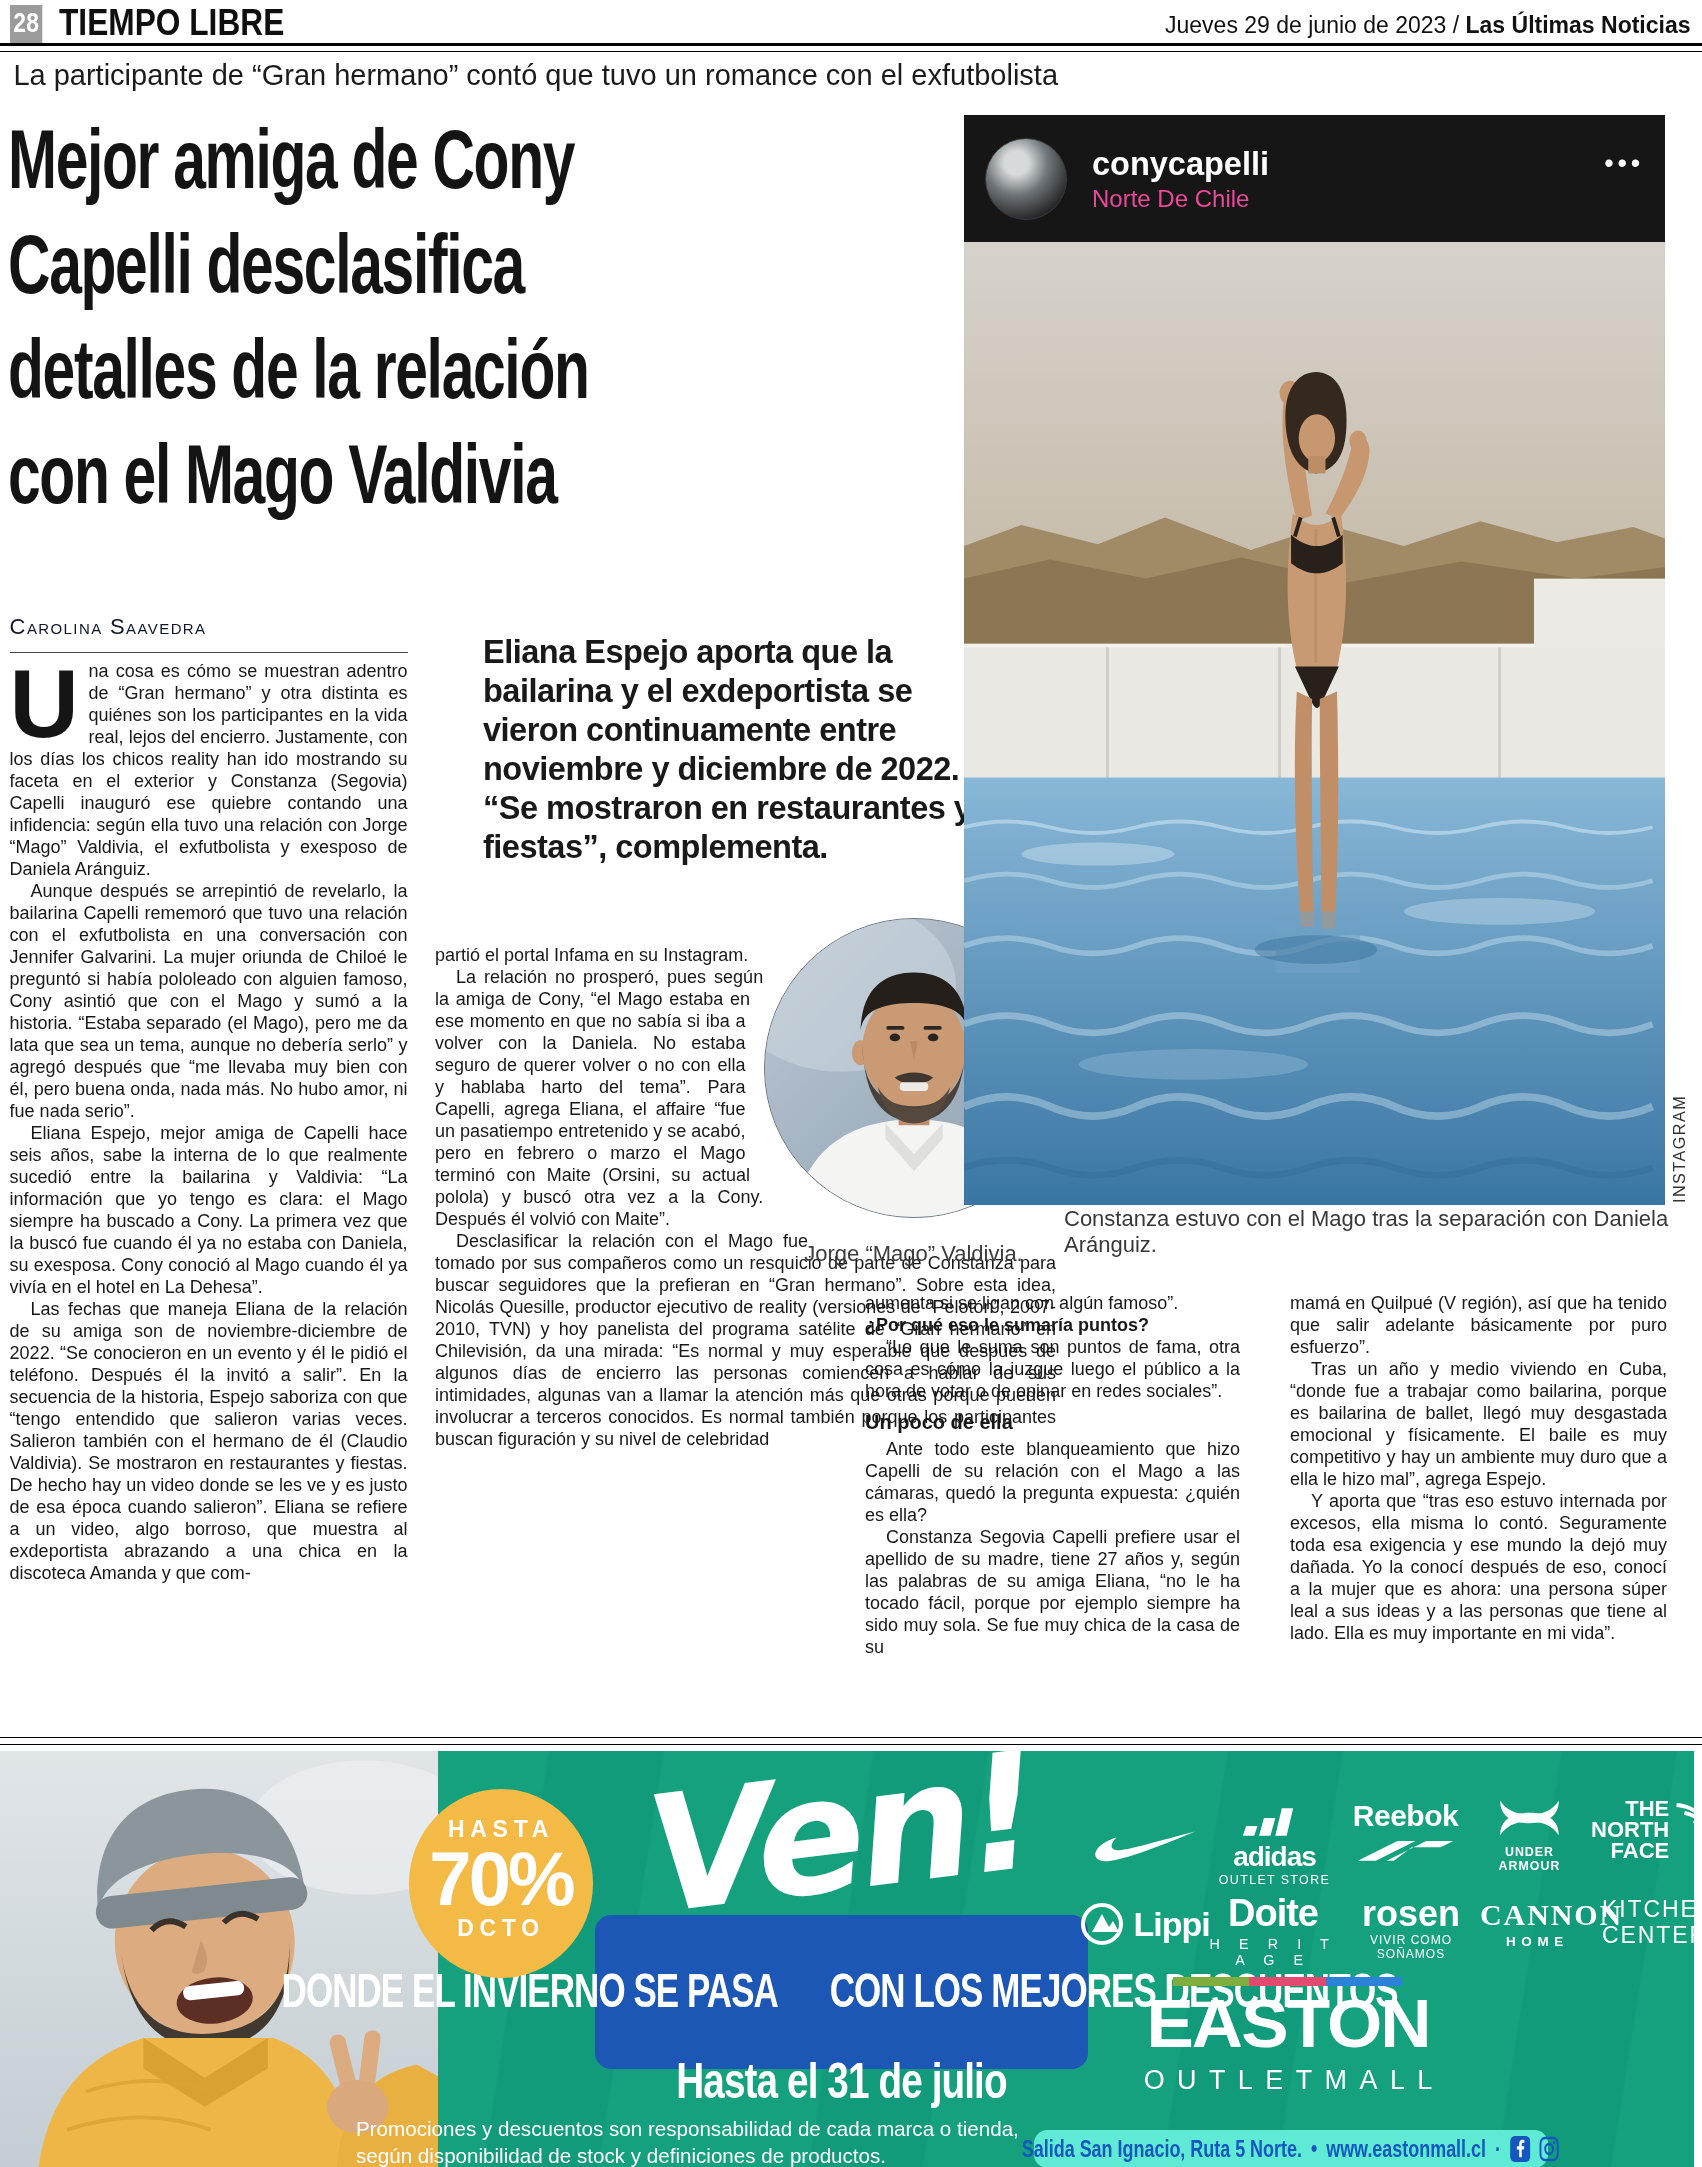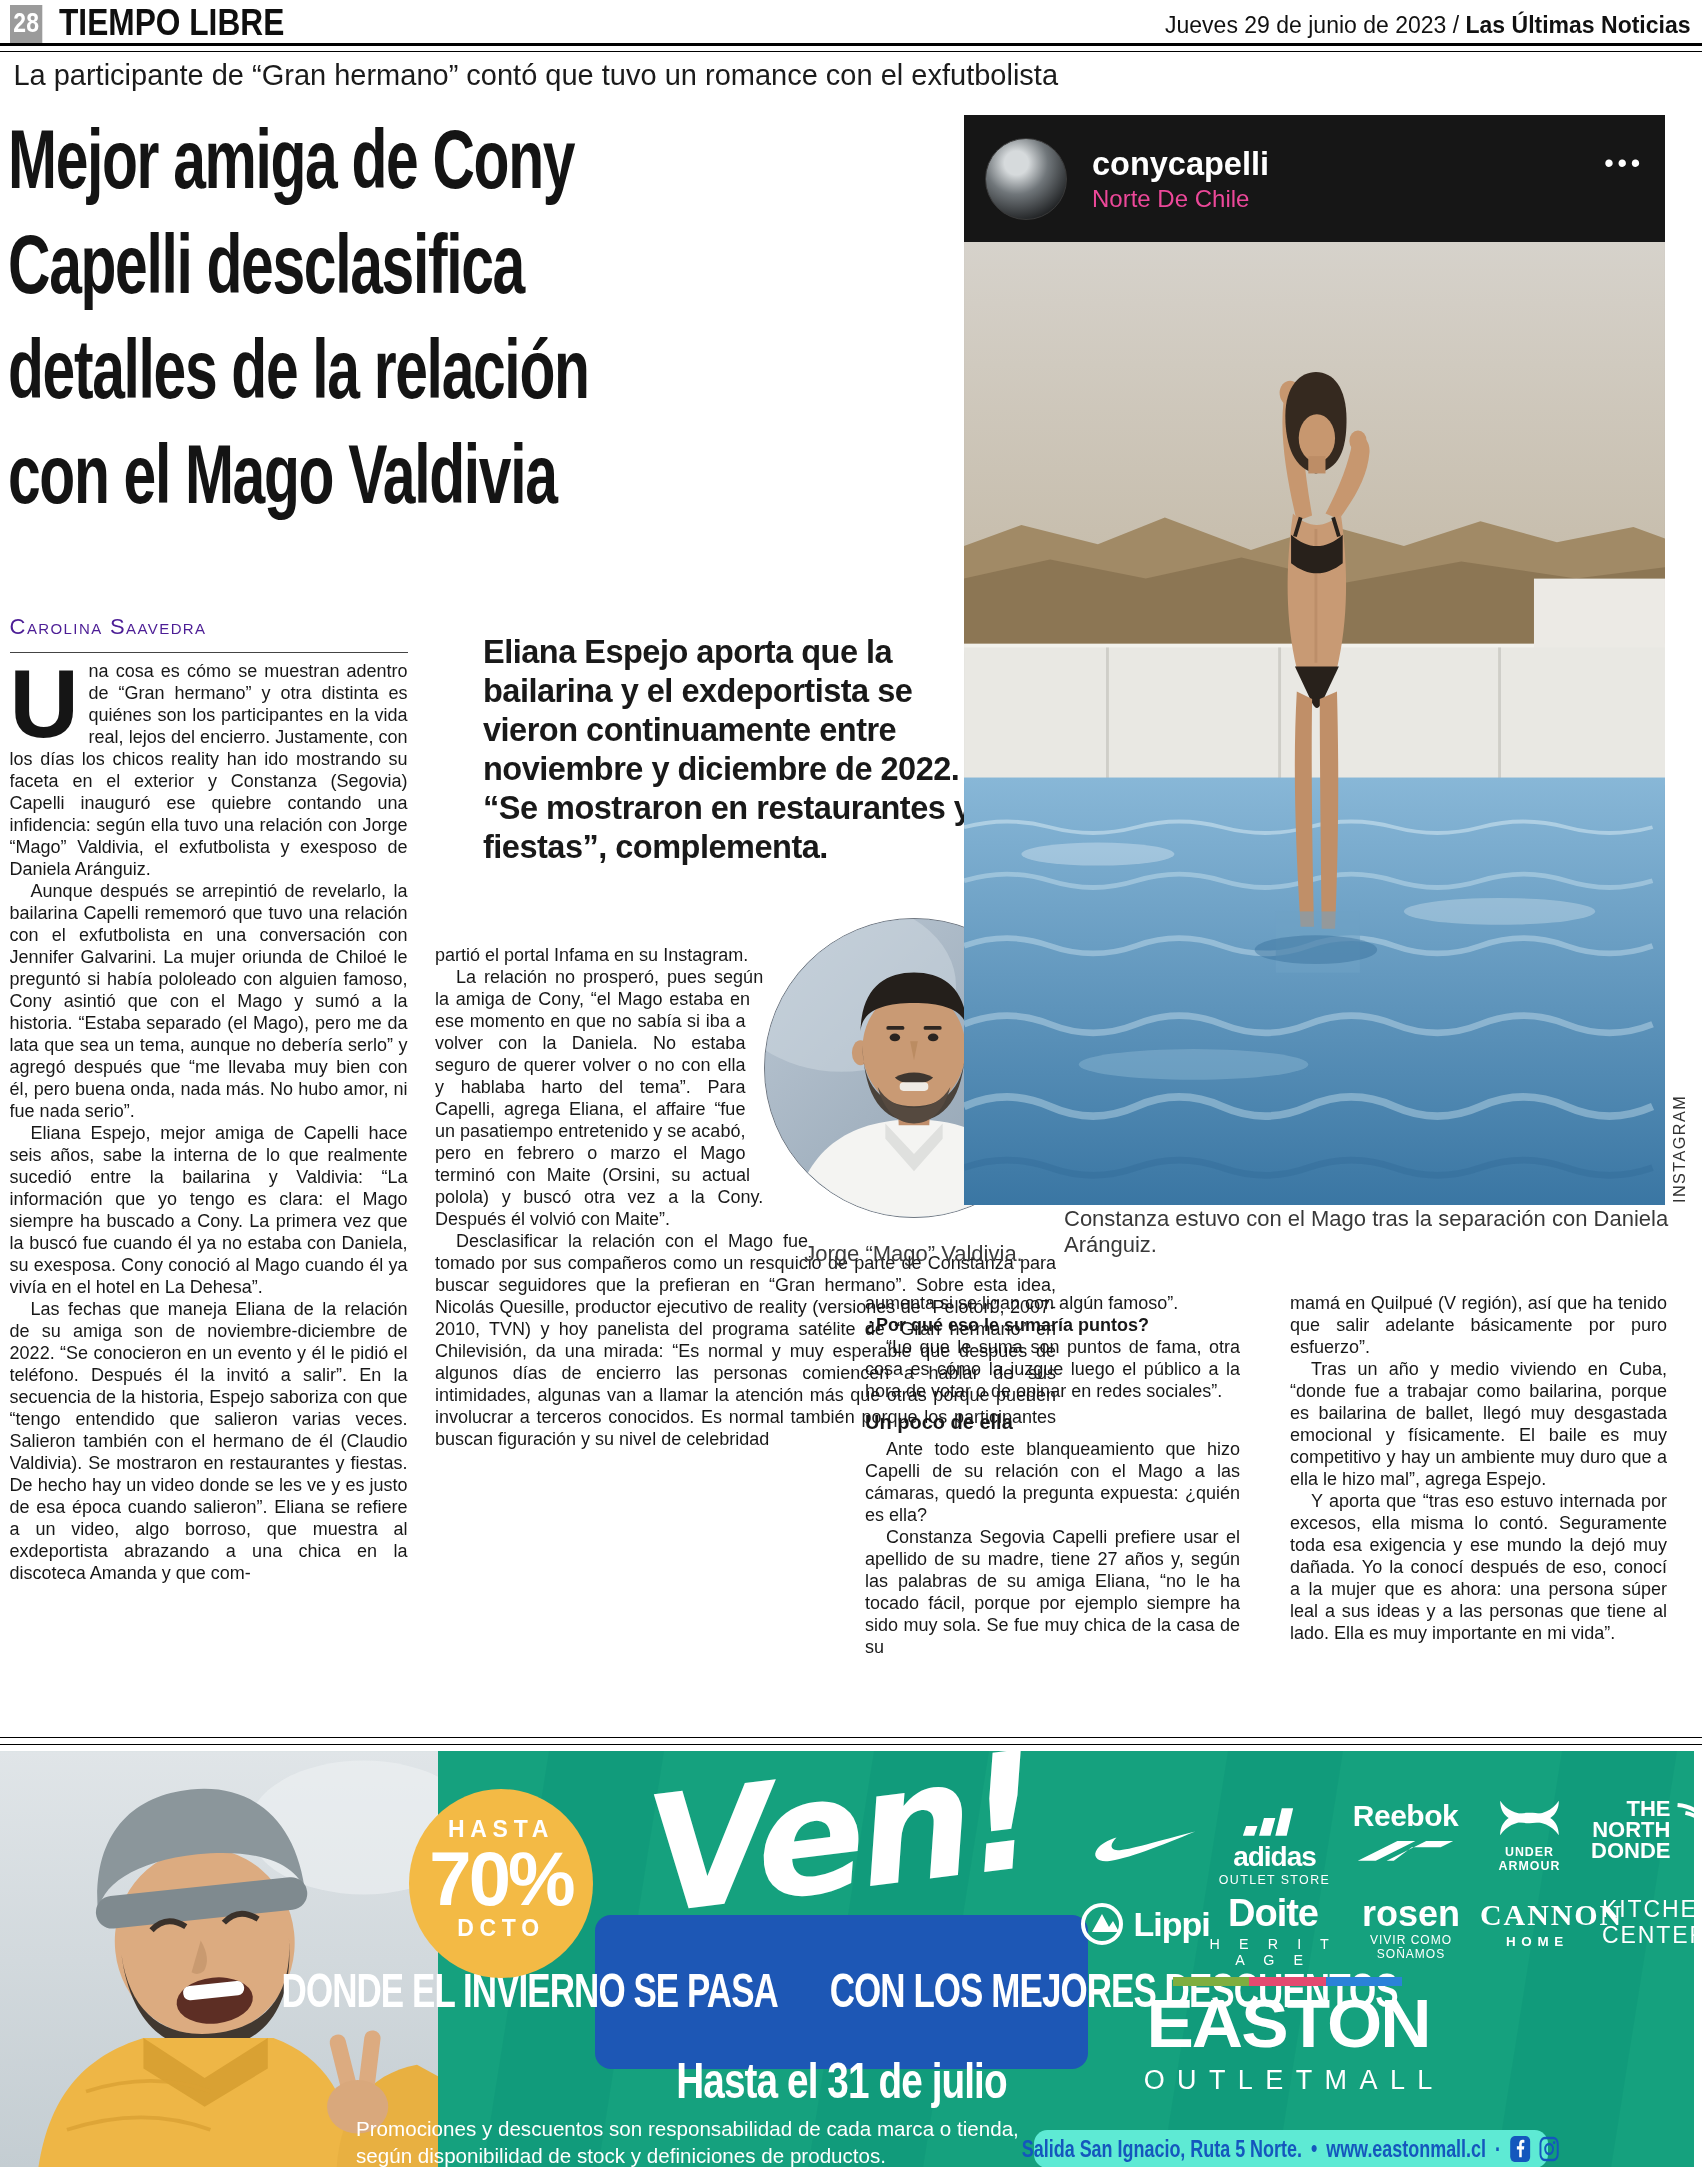--- a/index.html
+++ b/index.html
@@ -18,21 +18,21 @@
   .rule-a { position:absolute; left:0; top:43px; width:1702px; border-top:3.8px solid #000; }
   .rule-b { position:absolute; left:0; top:51px; width:1702px; border-top:1px solid #000; }
 
   .kicker { position:absolute; left:13.4px; top:59px; width:1204px; font-size:29px; color:#1b1b1b; }
 
   .headline { position:absolute; left:7.6px; top:107px; width:726px; }
   .hl { font-size:84px; line-height:105px; font-weight:bold; color:#141414; letter-spacing:-1.9px;
         white-space:nowrap; transform:scaleX(.70); transform-origin:left; }
 
   .byline { position:absolute; left:9.6px; top:614px; width:398px; font-variant:small-caps;
-            font-size:22px; letter-spacing:1.4px; color:#4c1d95; border-bottom:1.9px solid #444;
+            font-size:22px; letter-spacing:1.4px; color:#0f172a; border-bottom:1.9px solid #444;
             padding-bottom:11.5px; }
 
   
   .body-col { position:absolute; font-size:18px; line-height:22px; text-align:justify;
               color:#181818; overflow:hidden; }
   .p { margin:0; }
   .p.indent { text-indent:21px; }
   .col1 { left:9.6px;  top:660px;  width:398px; height:1011px; }
   .col2 { left:435px; top:944px;  width:621px; height:726px; }
   .col3 { left:865px; top:1292px; width:375px; height:379px; }
@@ -355,21 +355,21 @@
       <svg width="69" height="42" viewBox="0 0 80 48">
         <path d="M6 4 C6 22 20 30 40 30 C60 30 74 22 74 4 C66 16 54 20 40 20 C26 20 14 16 6 4 Z" fill="#fff"></path>
         <path d="M6 44 C6 26 20 18 40 18 C60 18 74 26 74 44 C66 32 54 28 40 28 C26 28 14 32 6 44 Z" fill="#fff"></path>
       </svg>
       <div class="ua-sub">UNDER ARMOUR</div>
     </div>
     <div class="brand tnf" style="left:1591px; top:48px;">
       <div class="tnf-txt">
         <div>THE</div>
         <div>NORTH</div>
-        <div>DONDE</div>
+        <div>FACE</div>
       </div>
       <svg width="36" height="48" viewBox="0 0 46 54">
         <path d="M44 52 C44 24 28 6 2 4 M44 52 C44 32 32 18 12 14 M44 52 C44 38 36 28 24 24" stroke="#fff" stroke-width="5" fill="none"></path>
       </svg>
     </div>
 
     <div class="brand lippi" style="left:1080px; top:151px;">
       <svg width="44" height="44" viewBox="0 0 44 44">
         <circle cx="22" cy="22" r="19" stroke="#fff" stroke-width="4" fill="none"></circle>
         <path d="M12 30 L22 12 L29 25 L33 19 L39 30 Z" fill="#fff"></path>

